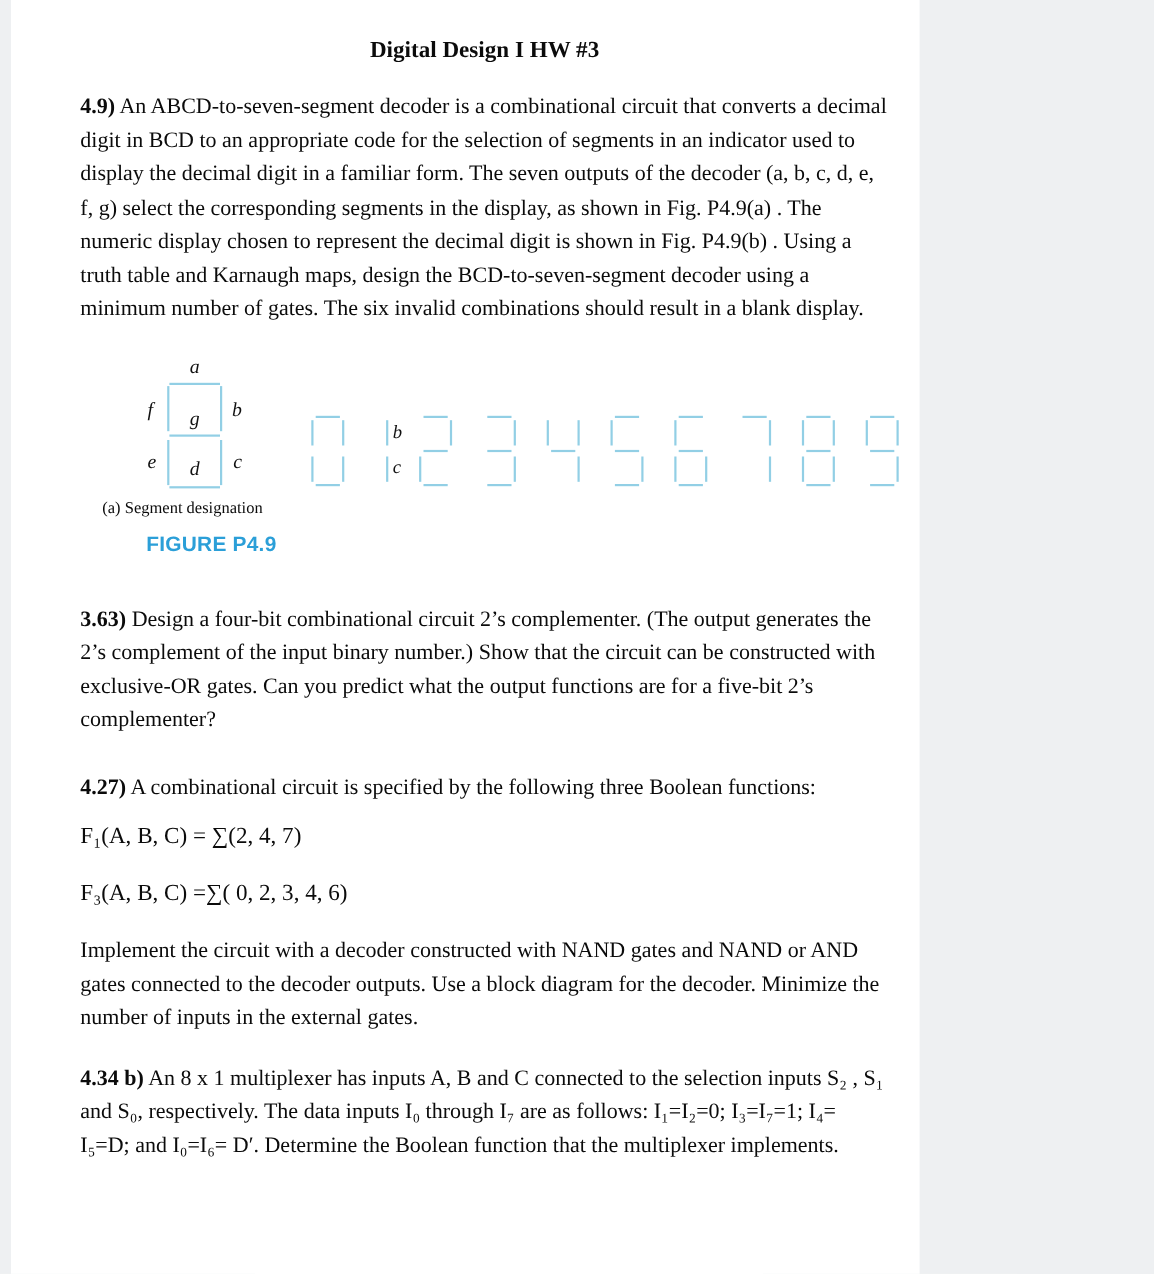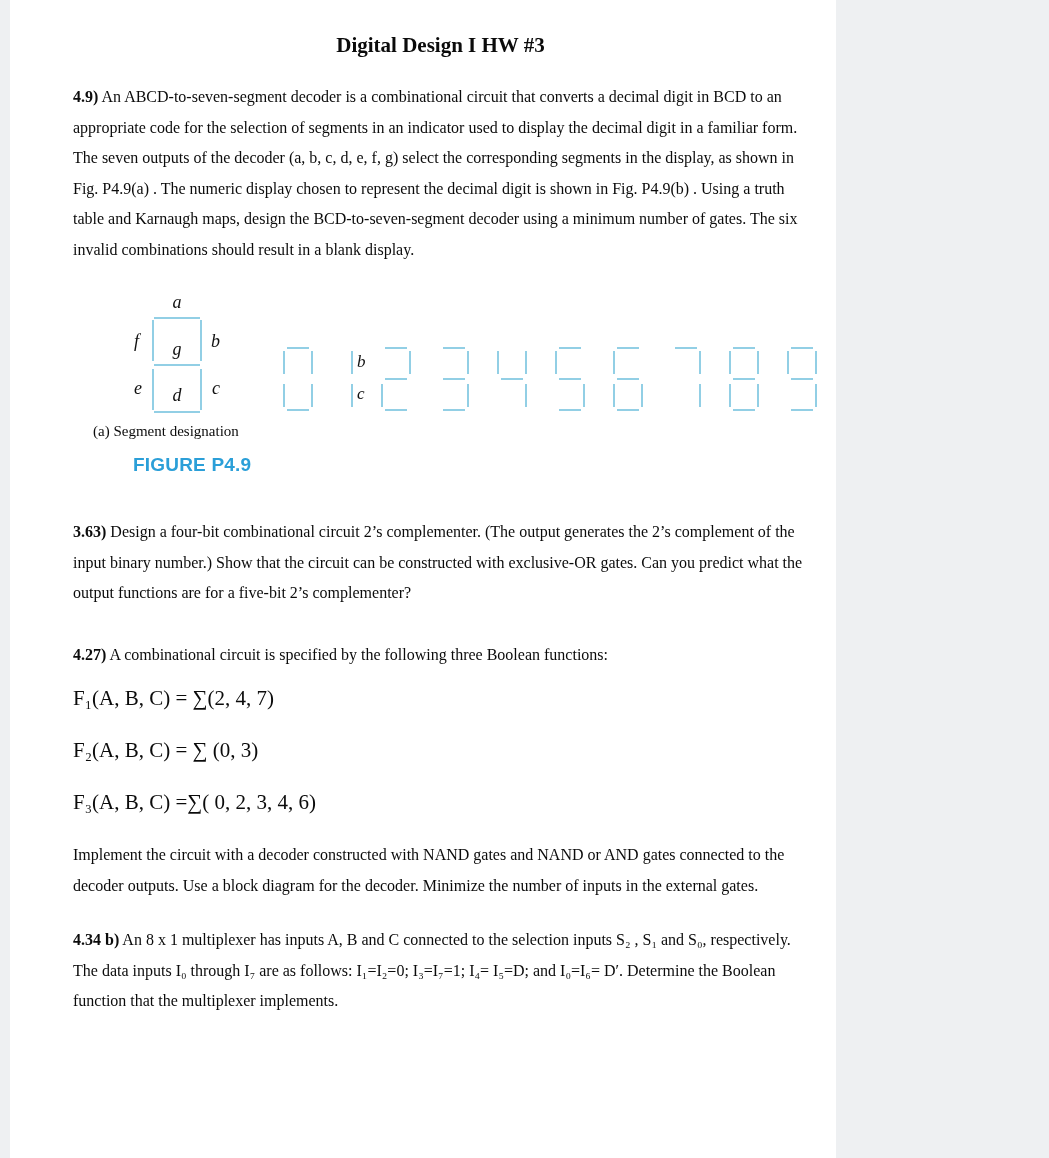--- a/index.html
+++ b/index.html
@@ -23,21 +23,21 @@
   .content {
     padding: 33px 28px 0 63px;
   }
   .doc-title {
     text-align: center;
     font-weight: bold;
     font-size: 21px;
     margin: 0 0 24px 0;
   }
   p.body-text {
-    font-size: 16px;
+    font-size: 20px;
     line-height: 30.5px;
     margin: 0 0 24px 0;
     max-width: 905px;
   }
   p.body-text b { font-weight: bold; }
 
   
   .figure-area {
     position: relative;
     height: 202px;
@@ -239,21 +239,20 @@
 
       <span class="caption cap-a">(a) Segment designation</span>
       <span class="figure-label">FIGURE P4.9</span>
     </div>
 
     <p class="body-text"><b>3.63)</b> <span>Design a four-bit combinational circuit 2’s complementer. (The output generates the 2’s complement of the input binary number.) Show that the circuit can be constructed with exclusive-OR gates. Can you predict what the output functions are for a five-bit 2’s complementer?</span></p>
 
     <p class="body-text intro-text"><b>4.27)</b> <span>A combinational circuit is specified by the following three Boolean functions:</span></p>
 
     <p class="equation">F₁(A, B, C) = ∑(2, 4, 7)</p>
-    <p class="equation">F₂(A, B, C) = ∑ (0, 3)</p>
     <p class="equation">F₃(A, B, C) =∑( 0, 2, 3, 4, 6)</p>
 
     <p class="body-text impl-text">Implement the circuit with a decoder constructed with NAND gates and NAND or AND gates connected to the decoder outputs. Use a block diagram for the decoder. Minimize the number of inputs in the external gates.</p>
 
     <p class="body-text"><b>4.34 b)</b> <span>An 8 x 1 multiplexer has inputs A, B and C connected to the selection inputs S₂ , S₁ and S₀, respectively. The data inputs I₀ through I₇ are as follows: I₁=I₂=0; I₃=I₇=1; I₄= I₅=D; and I₀=I₆= D′. Determine the Boolean function that the multiplexer implements.</span></p>
 
   </div>
 </div>
 
 </body></html>

